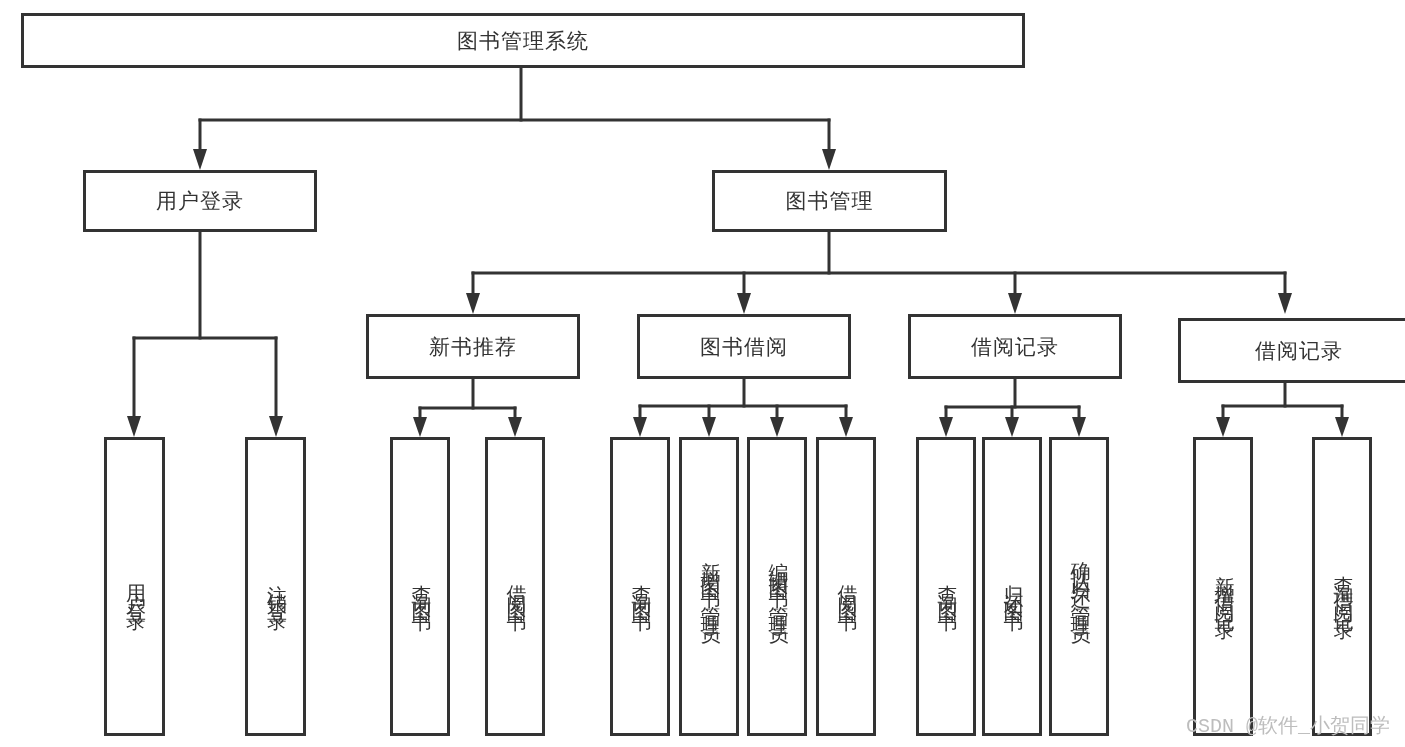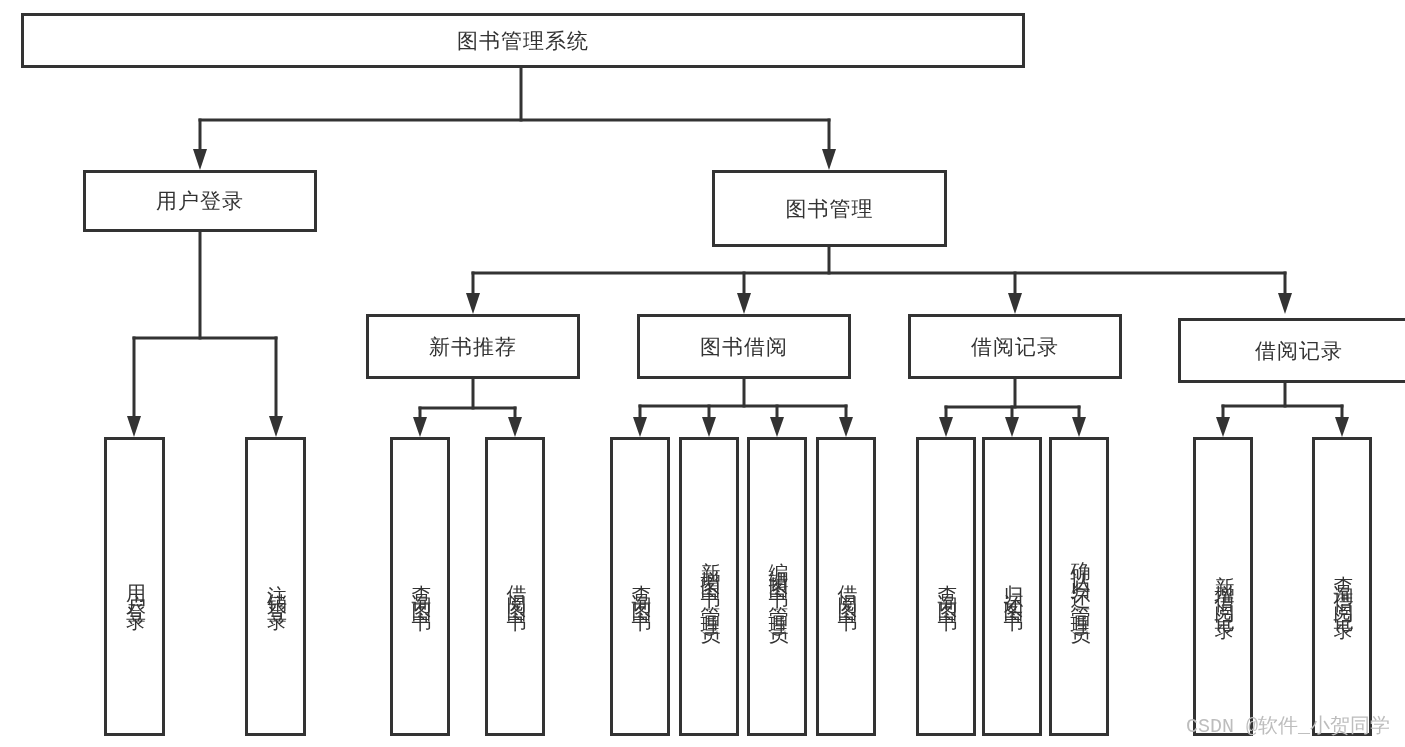--- a/index.html
+++ b/index.html
@@ -92,21 +92,21 @@
     <polygon points="1335,417 1349,417 1342,437"></polygon>
   </svg>
 
   <div class="node h" style="left:21px;top:13px;width:1004px;height:55px;">
     <span>图书管理系统</span>
   </div>
 
   <div class="node h" style="left:83px;top:170px;width:234px;height:62px;">
     <span>用户登录</span>
   </div>
-  <div class="node h" style="left:712px;top:170px;width:235px;height:77px;">
+  <div class="node h" style="left:712px;top:170px;width:235px;height:62px;">
     <span>图书管理</span>
   </div>
 
   <div class="node h" style="left:366px;top:314px;width:214px;height:65px;">
     <span>新书推荐</span>
   </div>
   <div class="node h" style="left:637px;top:314px;width:214px;height:65px;">
     <span>图书借阅</span>
   </div>
   <div class="node h" style="left:908px;top:314px;width:214px;height:65px;">

